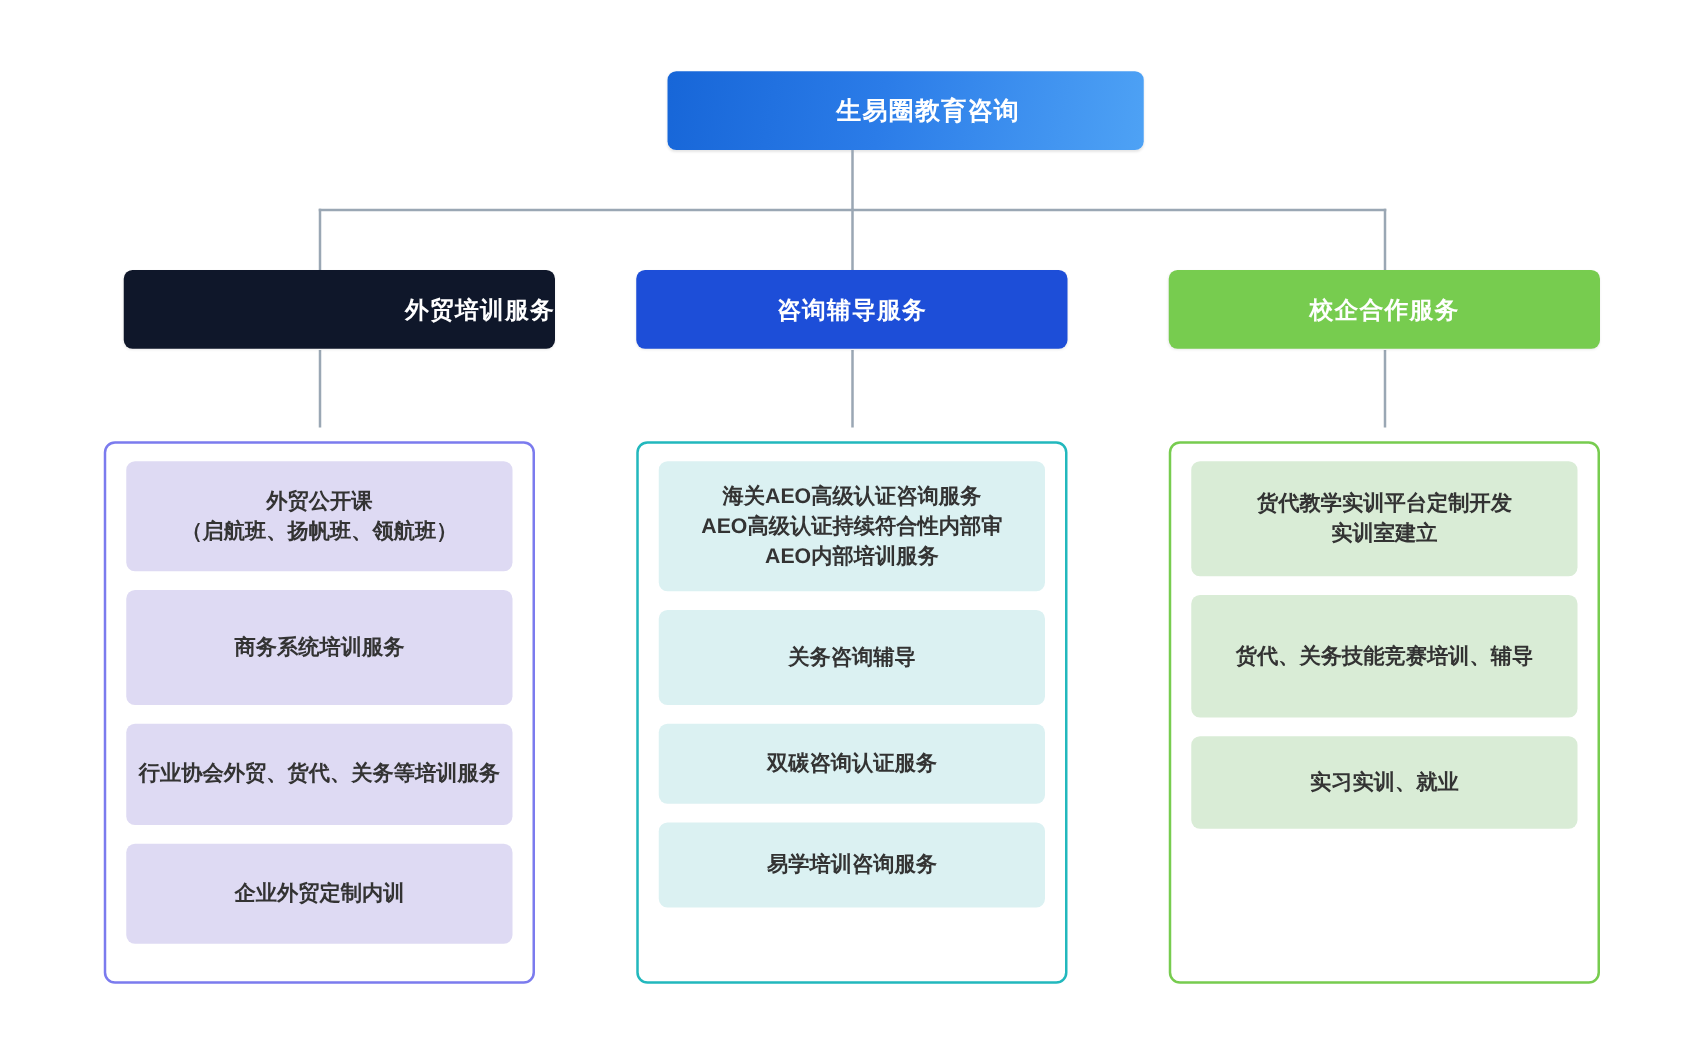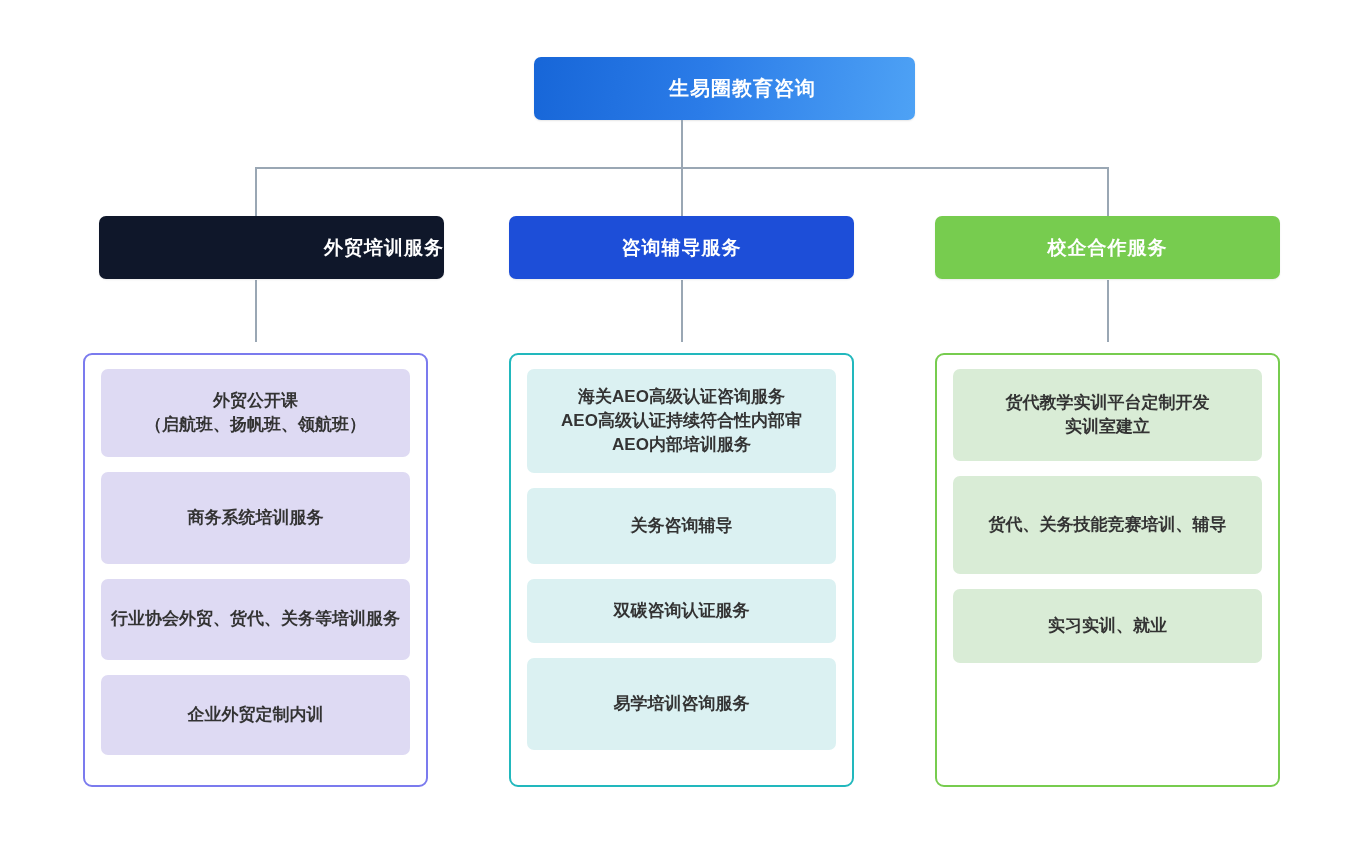--- a/index.html
+++ b/index.html
@@ -65,21 +65,21 @@
 
   
   .panel-1 .item:nth-child(1){height:88px;}
   .panel-1 .item:nth-child(2){height:92px;}
   .panel-1 .item:nth-child(3){height:81px;}
   .panel-1 .item:nth-child(4){height:80px;}
 
   .panel-2 .item:nth-child(1){height:104px;}
   .panel-2 .item:nth-child(2){height:76px;}
   .panel-2 .item:nth-child(3){height:64px;}
-  .panel-2 .item:nth-child(4){height:92px;}
+  .panel-2 .item:nth-child(4){height:68px;}
 
   .panel-3 .item:nth-child(1){height:92px;}
   .panel-3 .item:nth-child(2){height:98px;}
   .panel-3 .item:nth-child(3){height:74px;}
   .panel-3 .item:nth-child(4){height:76px;}
 </style>
 </head>
 <body>
 
 <div class="canvas">

